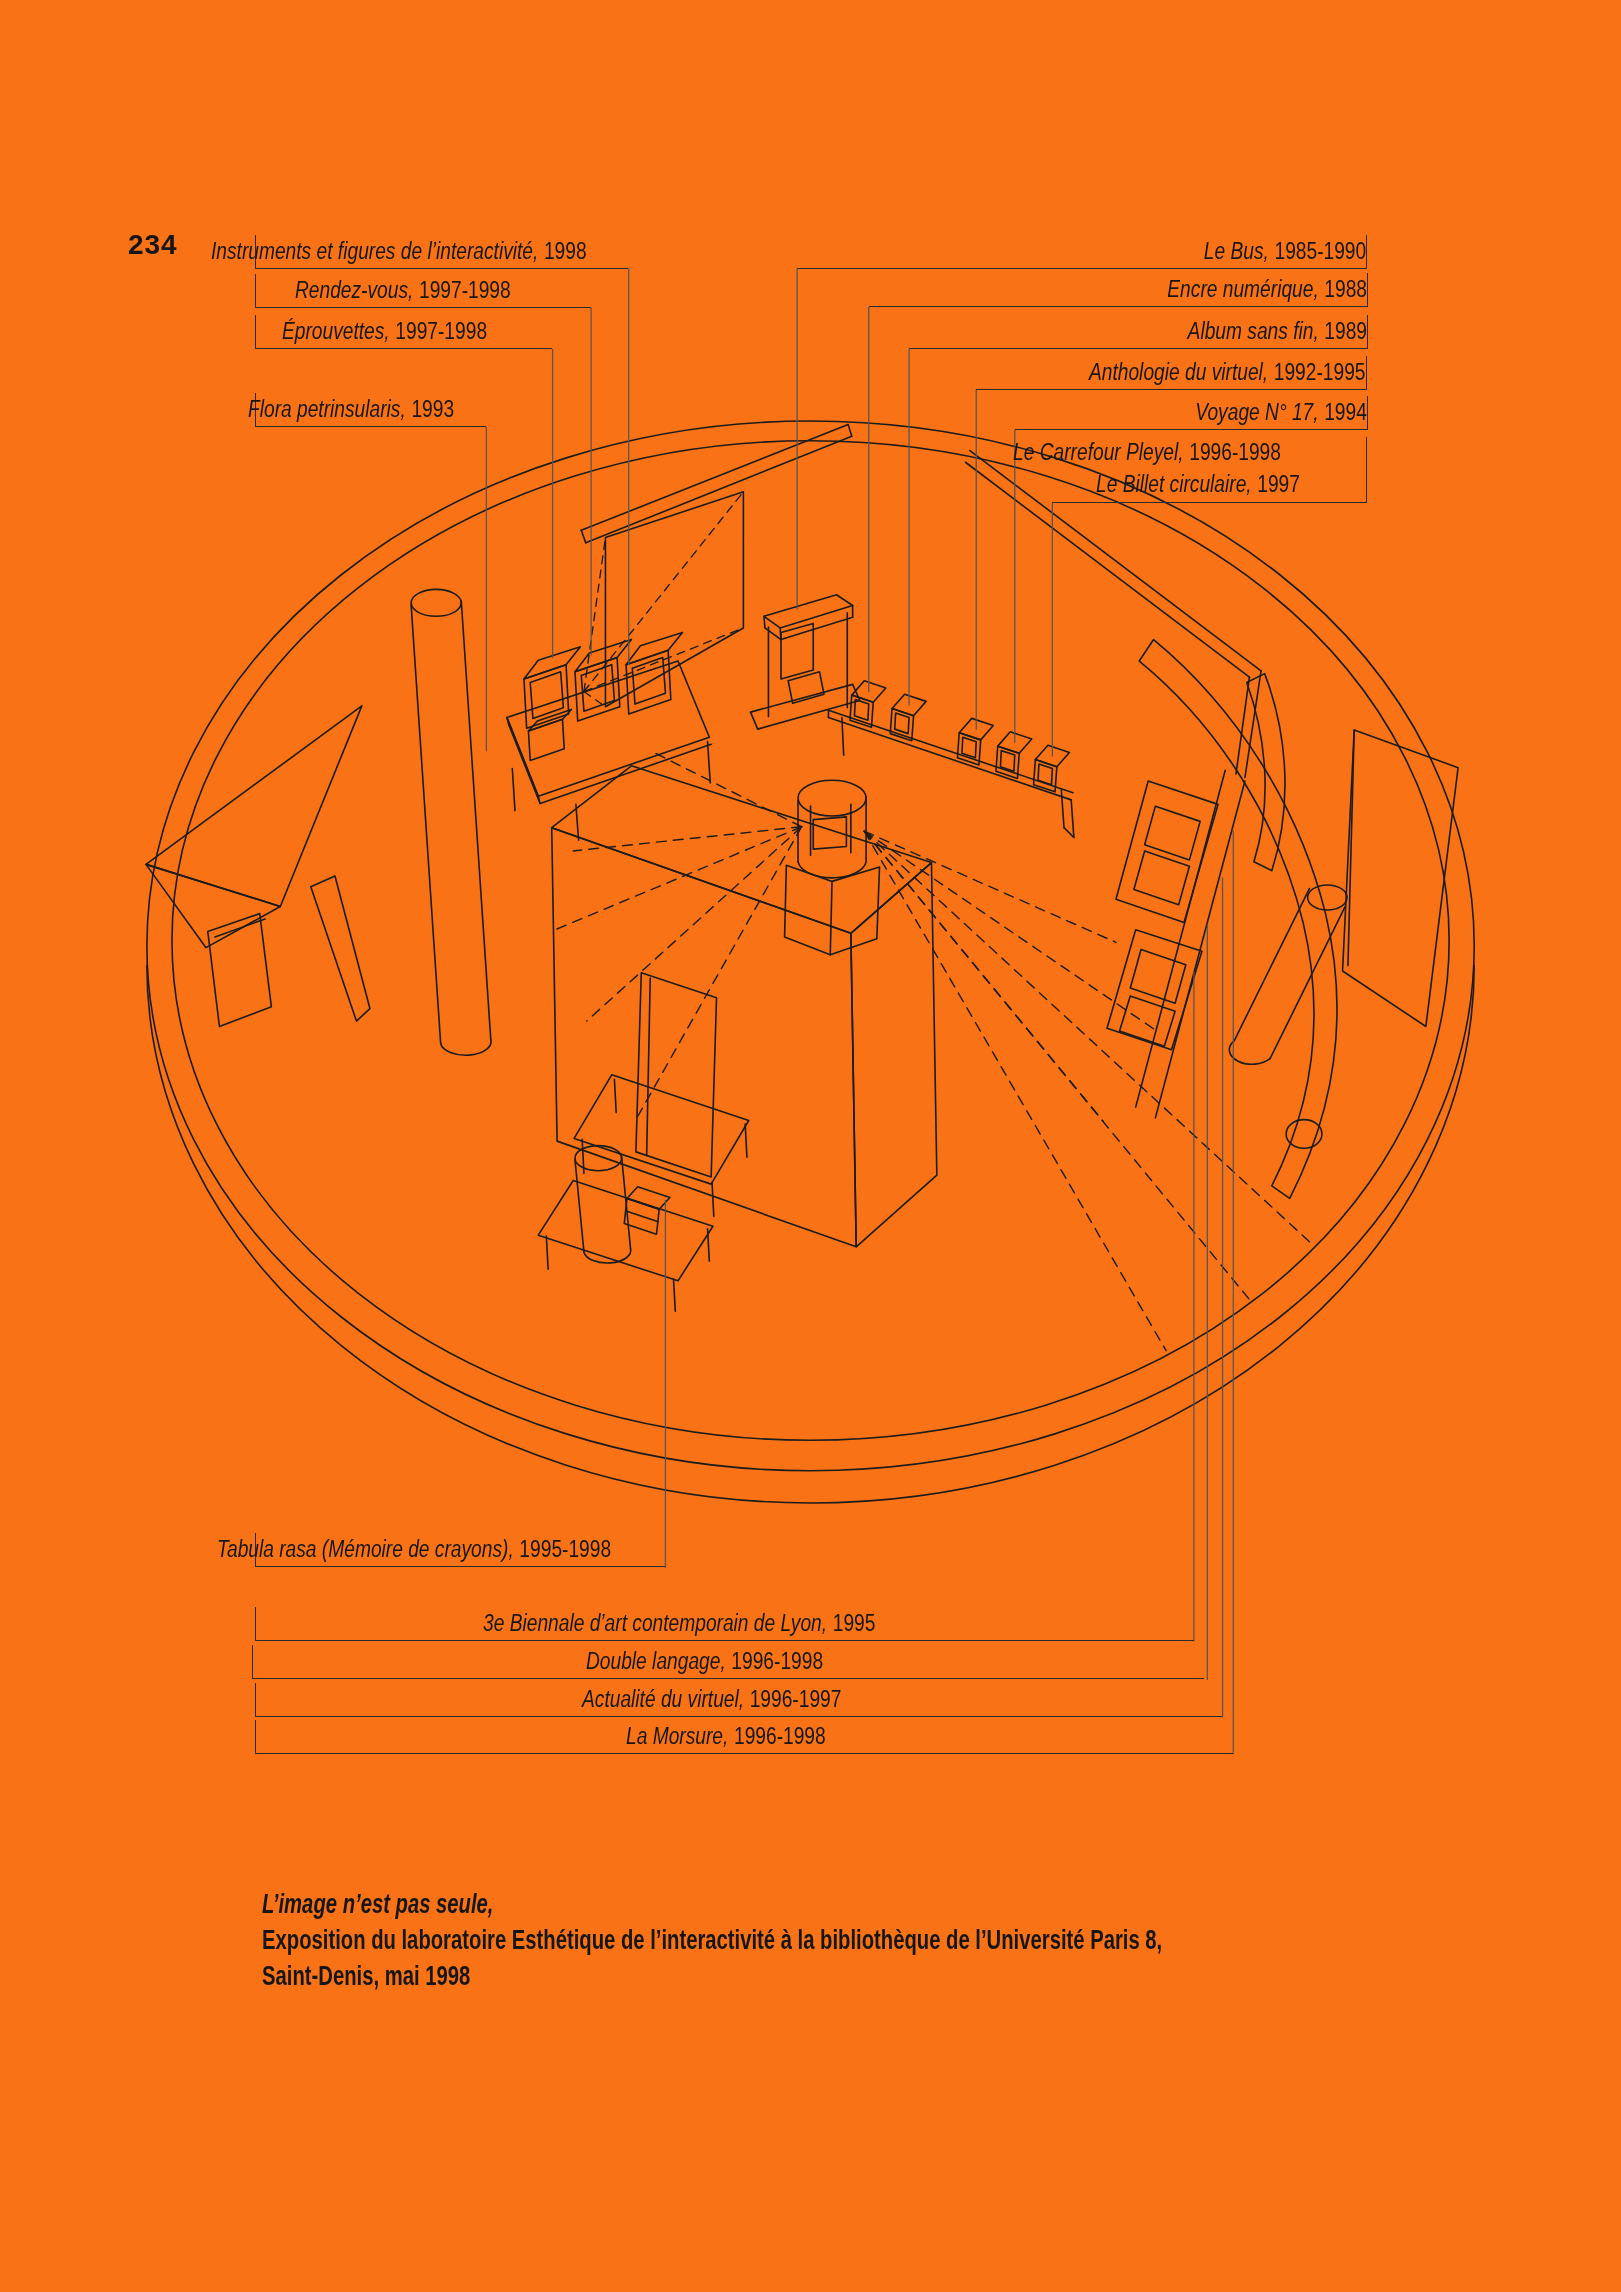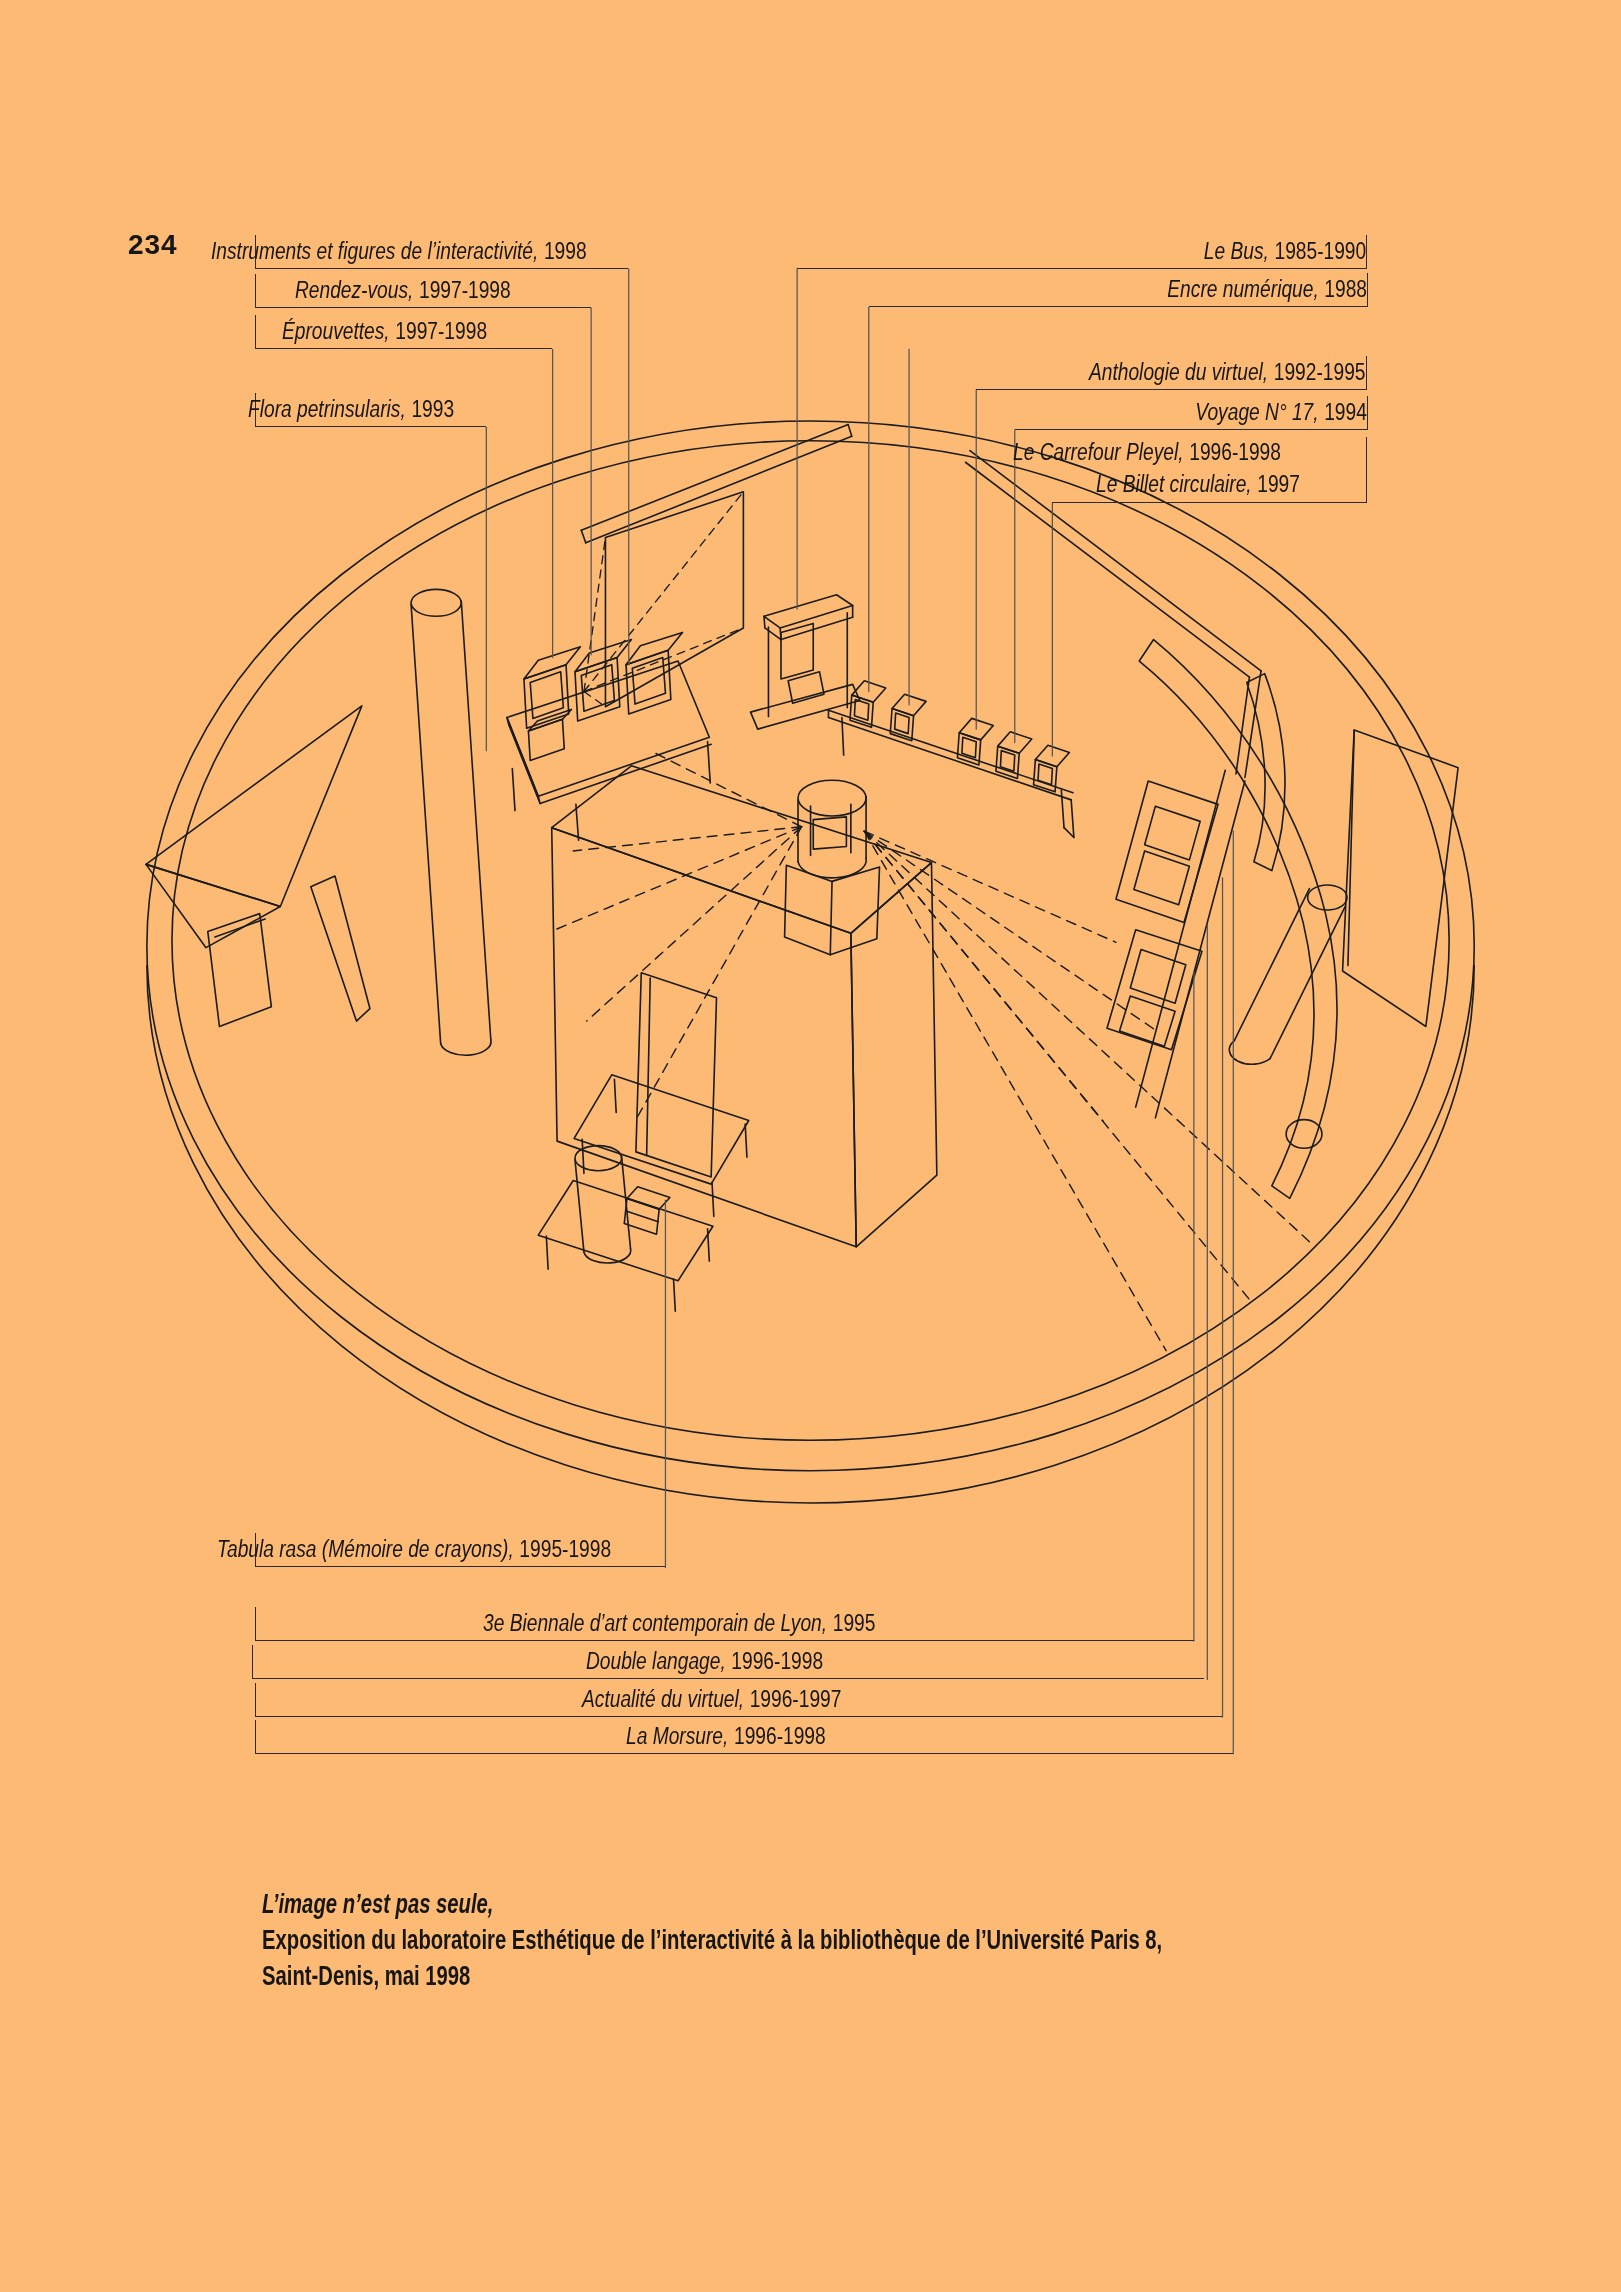--- a/index.html
+++ b/index.html
@@ -1,16 +1,16 @@
 <!DOCTYPE html>
 <html style="font-size:14.3px"><head>
 <meta charset="utf-8">
 <style>
   html,body{margin:0;padding:0;background:#e8e8e8;}
-  #page{position:relative;width:1622px;height:2293px;background:#fdba74;overflow:hidden;
+  #page{position:relative;width:1622px;height:2293px;background:#f97316;overflow:hidden;
         font-family:"Liberation Sans", sans-serif;color:#161616;}
   svg.diagram{position:absolute;left:0;top:0;}
   .pageno{position:absolute;left:128px;top:229px;font-size:28px;font-weight:bold;letter-spacing:0.9px;}
   .lbl{position:absolute;height:34px;box-sizing:border-box;border-bottom:1.4px solid #2b2b2b;
        display:flex;align-items:flex-end;font-size:24.6px;white-space:nowrap;padding-bottom:2.7px;}
   .lbl.left{border-left:1.4px solid #2b2b2b;padding-left:19px;justify-content:center;}
   .lbl.right{border-right:1.4px solid #2b2b2b;padding-right:0;justify-content:flex-end;}
   .sq{display:flex;gap:7.2px;transform:scaleX(0.78);transform-origin:0 100%;}
   .lbl.right .sq{transform-origin:100% 100%;justify-content:flex-end;}
   .t{font-style:italic;}
@@ -275,20 +275,26 @@
         <span class="t">Le Bus,</span>
         <span class="y">1985-1990</span>
       </span>
   </div>
   <div class="lbl right" style="left:869px;top:273px;width:499px">
     <span class="sq">
         <span class="t">Encre numérique,</span>
         <span class="y">1988</span>
       </span>
   </div>
+  <div class="lbl right" style="left:909px;top:315px;width:459px">
+    <span class="sq">
+        <span class="t">Album sans fin,</span>
+        <span class="y">1989</span>
+      </span>
+  </div>
   <div class="lbl right" style="left:976px;top:356px;width:391px">
     <span class="sq">
         <span class="t">Anthologie du virtuel,</span>
         <span class="y">1992-1995</span>
       </span>
   </div>
   <div class="lbl right" style="left:1015px;top:396px;width:353px">
     <span class="sq">
         <span class="t">Voyage N° 17,</span>
         <span class="y">1994</span>

